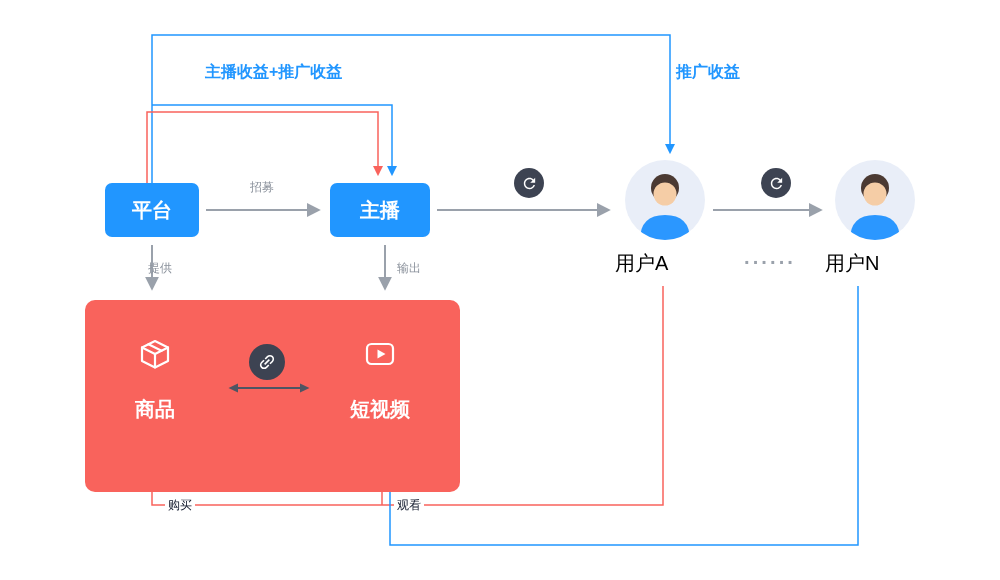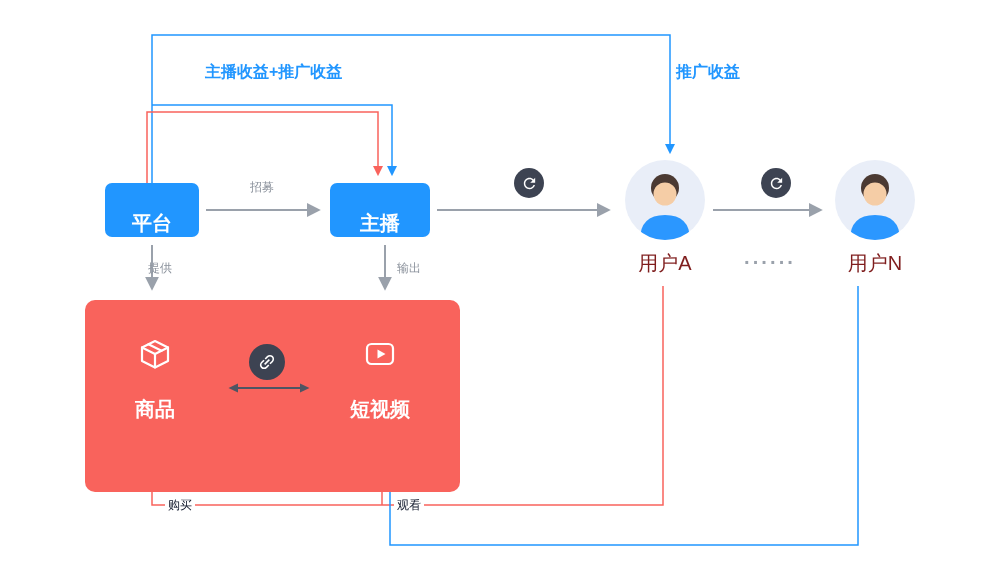--- a/index.html
+++ b/index.html
@@ -1,30 +1,30 @@
 <!DOCTYPE html>
 <html><head>
 <meta charset="utf-8">
 <style>
   html,body{margin:0;padding:0;background:#fff;}
   .canvas{position:relative;width:1000px;height:580px;background:#ffffff;overflow:hidden;
           font-family:"Liberation Sans","DejaVu Sans",sans-serif;padding-left:46px;}
   .wires{position:absolute;left:0;top:0;z-index:1;}
-  .node{position:absolute;z-index:2;display:flex;align-items:flex-end;justify-content:center;
+  .node{position:absolute;z-index:2;display:flex;align-items:center;justify-content:center;
         border-radius:7px;background:#2196ff;color:#fff;font-size:20px;font-weight:700;}
   .big-box{position:absolute;left:85px;top:300px;width:375px;height:192px;background:#f9635c;
            border-radius:10px;z-index:2;}
   .box-icon{position:absolute;}
   .box-item-label{position:absolute;width:100px;text-align:center;color:#fff;font-size:20px;font-weight:700;}
   .link-circle{position:absolute;width:36px;height:36px;border-radius:50%;background:#3d4352;
                display:flex;align-items:center;justify-content:center;}
   .share-circle{position:absolute;z-index:3;width:30px;height:30px;border-radius:50%;background:#3d4352;
                 display:flex;align-items:center;justify-content:center;}
   .avatar{position:absolute;z-index:2;width:80px;height:80px;}
-  .user-lbl{position:absolute;z-index:2;width:100px;text-align:center;font-size:20px;color:#7f1d1d;font-weight:500;}
+  .user-lbl{position:absolute;z-index:2;width:100px;font-size:20px;color:#000000;font-weight:500;}
   .ellipsis{position:absolute;z-index:2;width:84px;text-align:center;color:#9aa1ab;font-size:20px;
             font-weight:700;letter-spacing:2px;}
   .lbl{position:absolute;z-index:3;font-size:12px;line-height:20px;white-space:nowrap;}
   .blue-lbl{color:#2196ff;font-weight:700;font-size:16px;}
   .gray-lbl{color:#8b929c;}
   .coral-lbl{color:#0f172a;background:#fff;padding:0 3px;}
   .centered{text-align:center;}
 </style>
 </head>
 <body>

